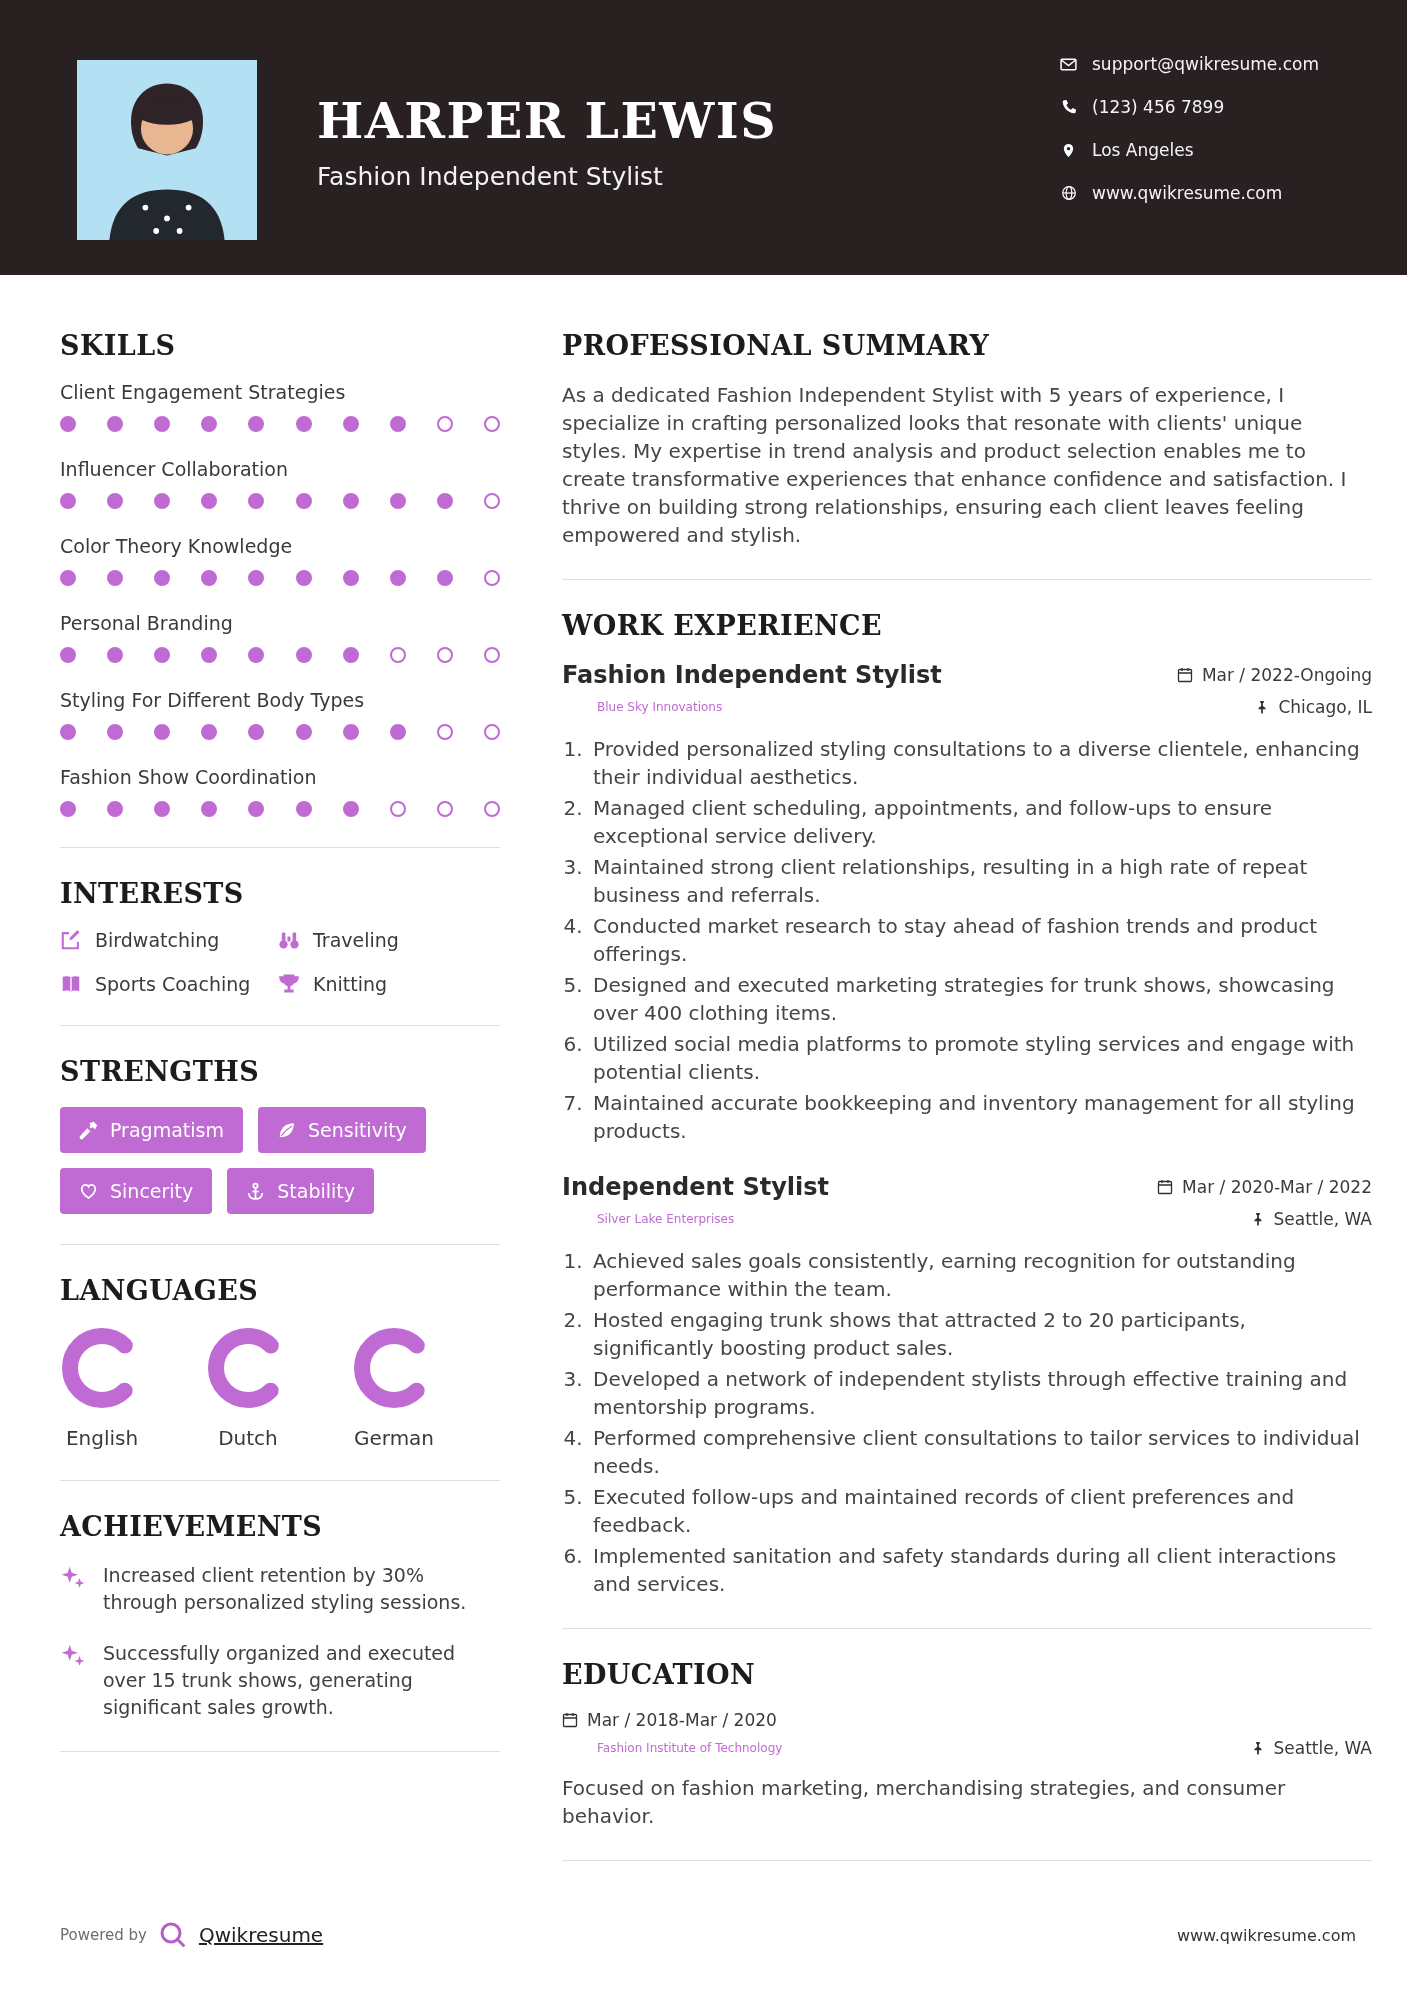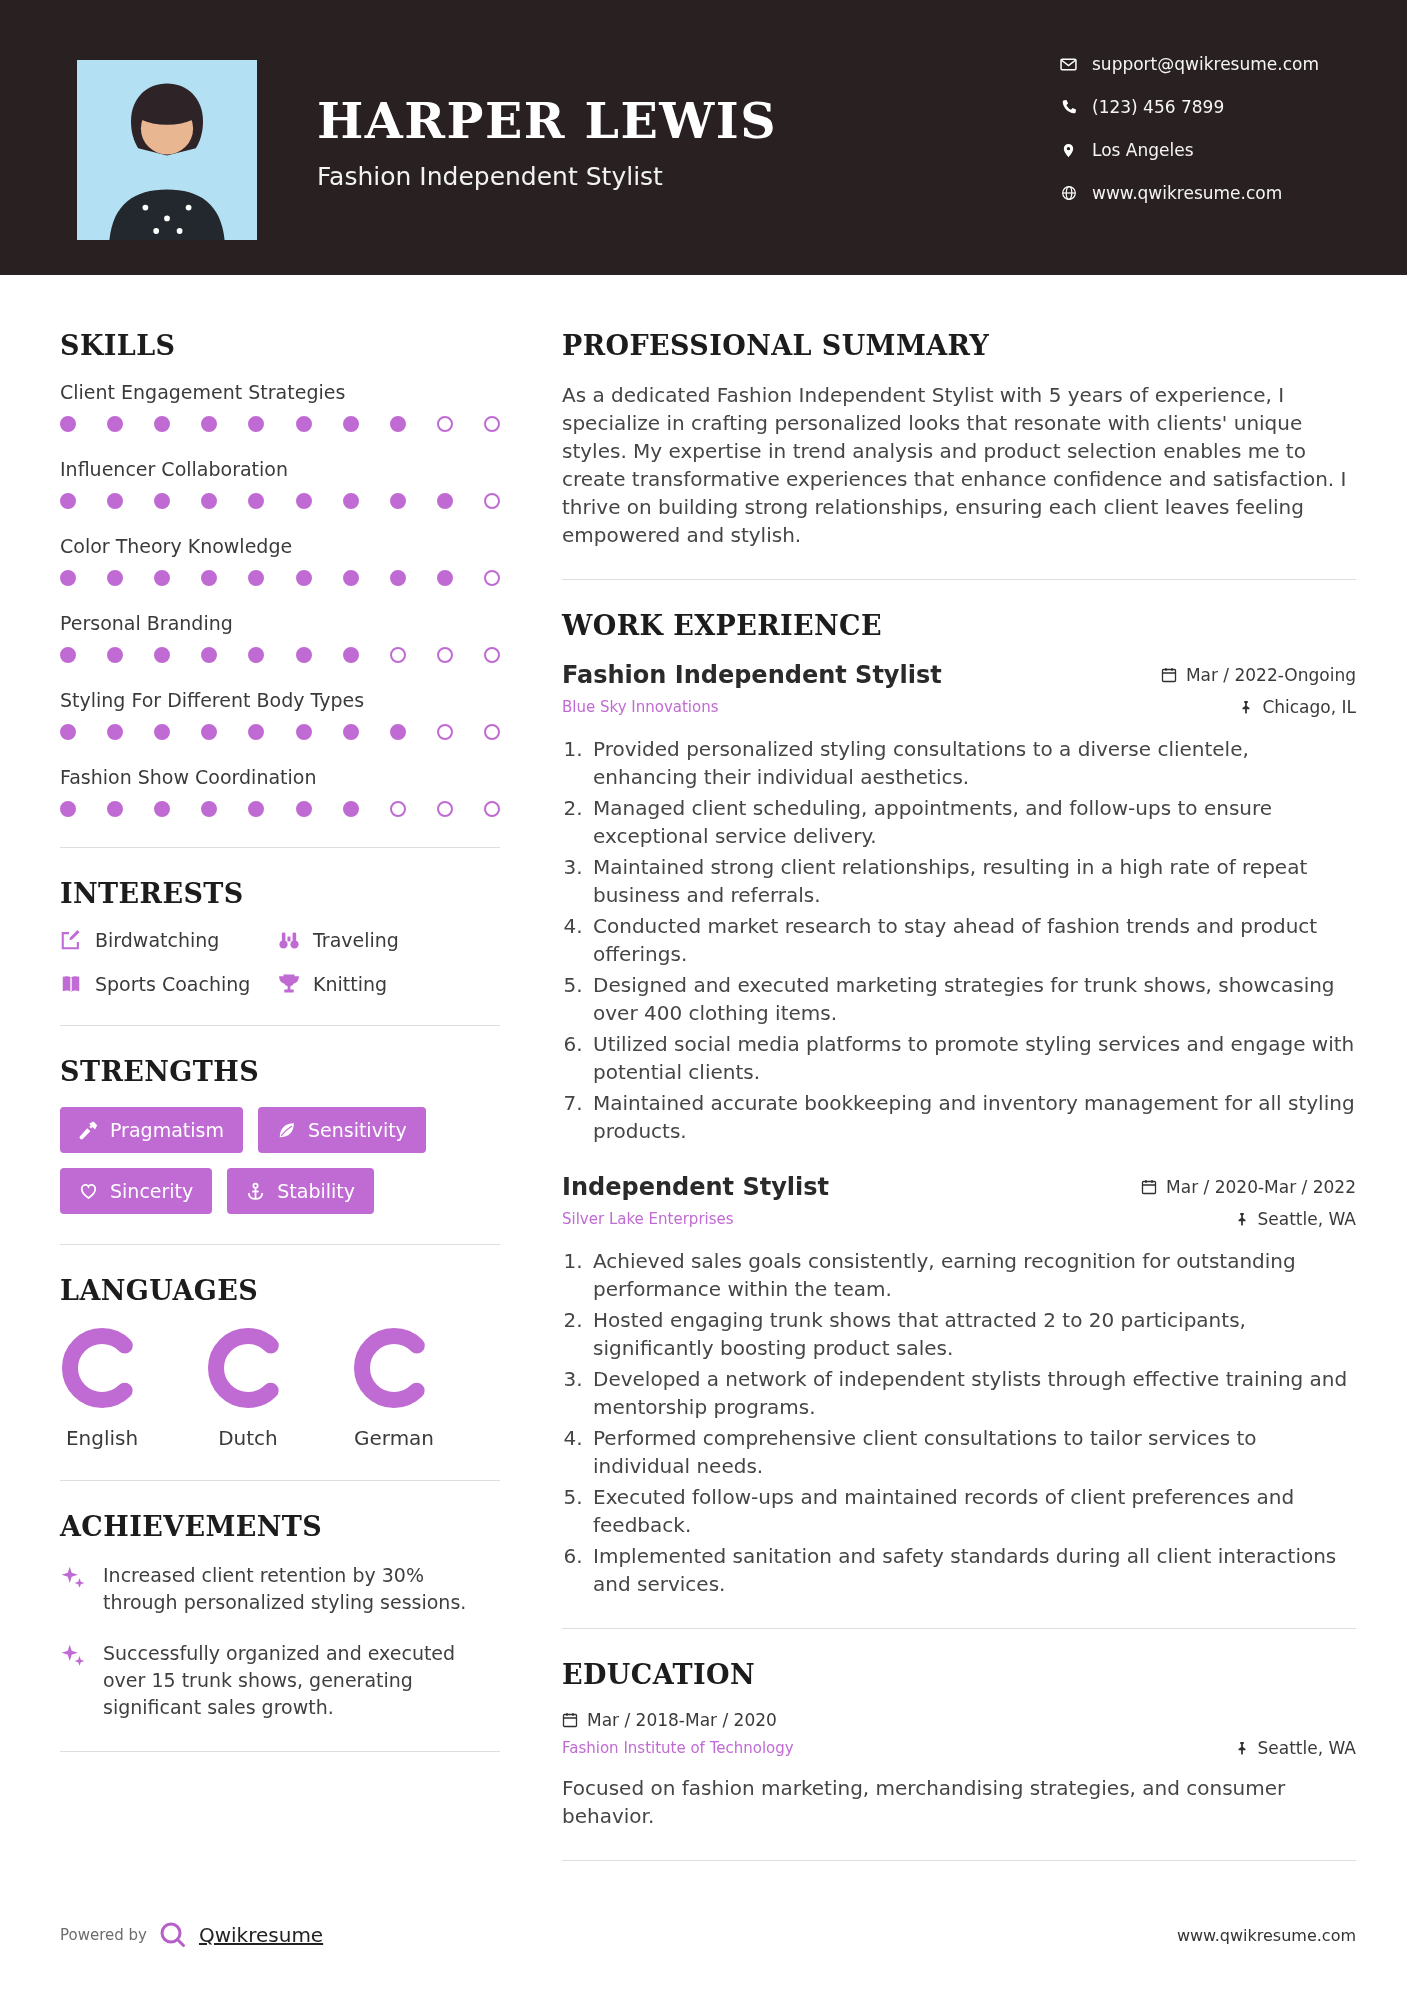--- a/index.html
+++ b/index.html
@@ -22,21 +22,21 @@
   .name-block{position:absolute;left:317px;top:96px;color:#fff;}
   .name{
     font-family:"DejaVu Serif","Liberation Serif",serif;font-weight:700;
     font-size:49px;letter-spacing:1.5px;line-height:1.05;color:#ffffff;margin:0;
   }
   .job-subtitle{font-size:25px;color:#f2f2f2;margin-top:15px;font-weight:400;}
   .contact{position:absolute;left:1060px;top:54px;display:flex;flex-direction:column;gap:23px;}
   .contact-row{display:flex;align-items:center;gap:15px;color:#f5f5f5;font-size:17px;}
   .contact-row .cicon{width:17px;height:17px;flex:none;color:#fff;display:flex;align-items:center;justify-content:center;}
   
-  .content{display:flex;gap:62px;padding:55px 51px 0 60px;}
+  .content{display:flex;gap:62px;padding:55px 35px 0 60px;}
   .col-left{width:440px;flex:none;}
   .col-right{flex:1;min-width:0;}
   .sec-heading{
     font-family:"DejaVu Serif","Liberation Serif",serif;font-weight:700;
     font-size:27px;color:#1c1c1c;letter-spacing:0.4px;margin:0 0 20px 0;
   }
   hr.divider{border:none;border-top:1px solid #dedede;margin:30px 0;}
   
   .skill{margin-bottom:26px;}
   .skill-name{font-size:19px;color:#3a3a3a;margin-bottom:13px;}
@@ -62,21 +62,21 @@
   .ach{display:flex;gap:17px;margin-bottom:24px;font-size:19px;line-height:1.42;color:#3f3f3f;}
   .ach .aicon{flex:none;color:var(--accent);margin-top:3px;display:flex;}
   
   .summary-text{font-size:20px;line-height:1.4;color:#454545;margin:0;}
   .job{margin-bottom:28px;}
   .job-head{display:flex;justify-content:space-between;align-items:baseline;}
   .job-title{font-size:24px;font-weight:700;color:#2a2a2a;}
   .meta{display:flex;align-items:center;gap:9px;font-size:17px;color:#3a3a3a;white-space:nowrap;}
   .meta .micon{display:flex;color:#2f2f2f;}
   .company-row{display:flex;justify-content:space-between;align-items:center;margin-top:8px;}
-  .company{font-size:15px;color:var(--accent);}
+  .company{font-size:12px;color:var(--accent);margin-left:35px;}
   ol.bullets{margin:18px 0 0 0;padding-left:27px;font-size:20px;line-height:1.4;color:#454545;}
   ol.bullets li{padding-left:4px;margin-bottom:3px;}
   .edu-desc{font-size:20px;line-height:1.4;color:#454545;margin-top:16px;}
   
   .footer{
     position:absolute;left:60px;right:51px;bottom:40px;
     display:flex;justify-content:space-between;align-items:center;
   }
   .brand{display:flex;align-items:center;gap:11px;}
   .powered{font-size:15px;color:#6d6d6d;}

